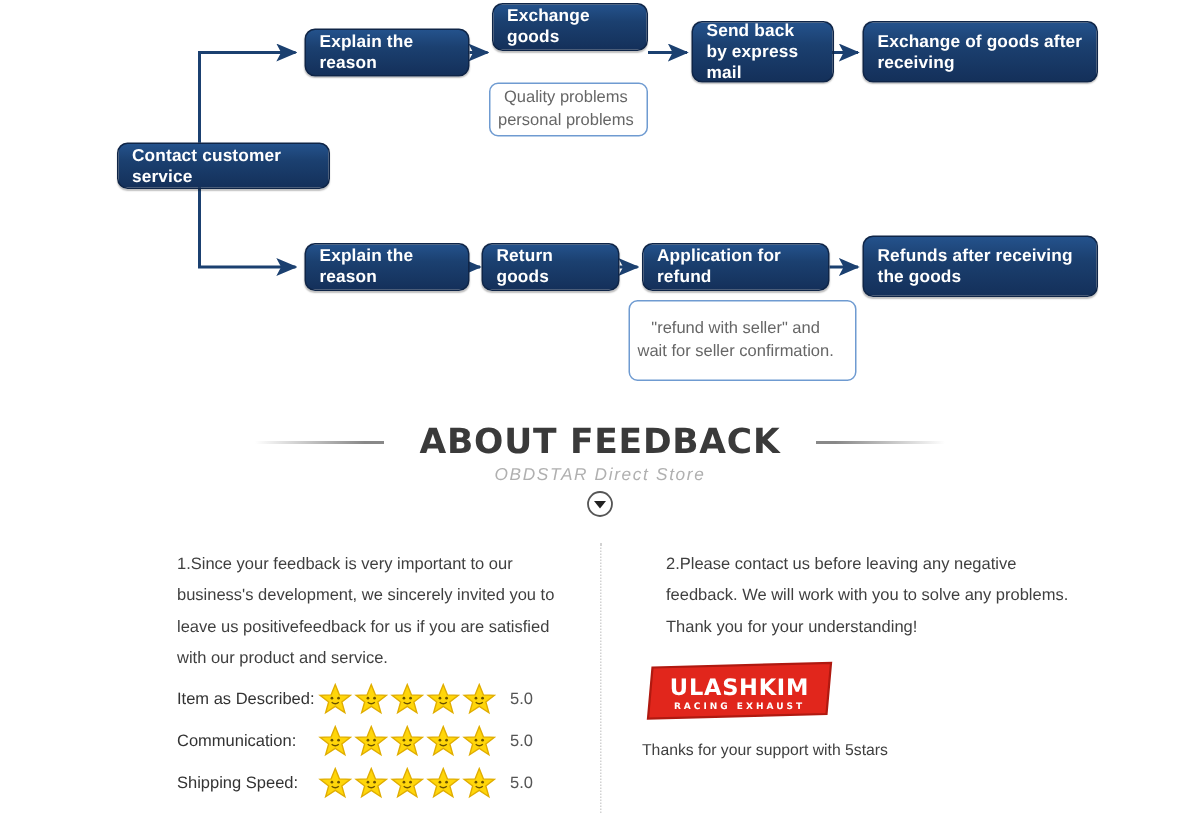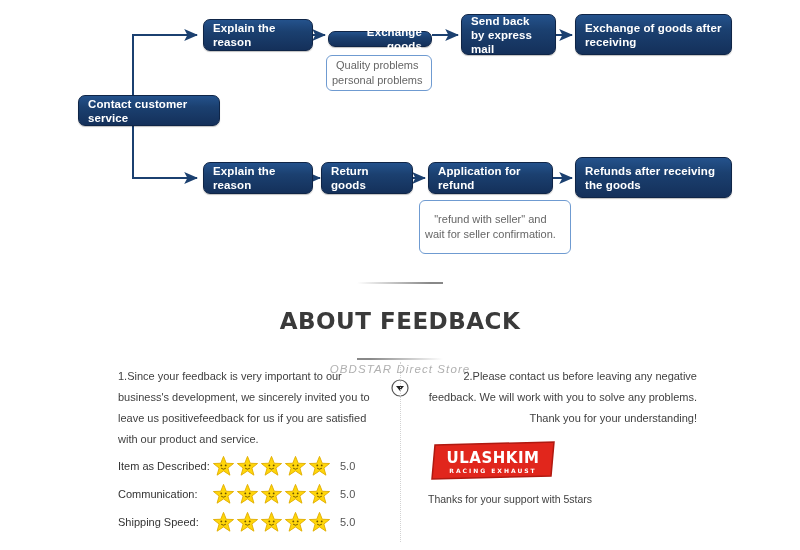--- a/index.html
+++ b/index.html
@@ -41,21 +41,21 @@
     line-height:15px;
     text-align:center;
     box-sizing:border-box;
     display:flex;
     align-items:center;
     justify-content:flex-start;
     padding:2px 5px;
   }
   
   #fb-header{position:absolute;left:0;top:282px;width:800px;text-align:center;}
-  .fb-title-row{display:flex;align-items:center;justify-content:center;gap:24px;flex-direction:column;}
+  .fb-title-row{display:flex;align-items:center;justify-content:center;gap:24px;}
   .fb-rule{height:2px;width:86px;background:linear-gradient(90deg,rgba(120,120,120,0) 0%,#888 85%);}
   .fb-rule.right{background:linear-gradient(270deg,rgba(120,120,120,0) 0%,#888 85%);}
   .fb-title{
     font-family:"DejaVu Sans", sans-serif;
     font-weight:bold;
     font-size:23px;
     letter-spacing:.5px;
     color:#3a3a3a;
   }
   .fb-sub{
@@ -69,21 +69,21 @@
   
   #divider{position:absolute;left:400px;top:362px;width:0;height:180px;
            border-left:1px dotted #d2d2d2;}
   .para{
     position:absolute;
     font-size:11px;
     line-height:21px;
     color:#3f3f3f;
   }
   #left-col{left:118px;top:366px;width:262px;}
-  #right-col{left:427px;top:366px;width:270px;text-align:right;}
+  #right-col{left:444px;top:366px;width:270px;}
   
   #ratings{position:absolute;left:118px;top:452px;width:270px;}
   .rate-row{display:flex;align-items:center;height:28px;}
   .rate-label{width:92px;font-size:11px;color:#333;}
   .stars{display:flex;gap:1px;margin-left:2px;}
   .rate-score{margin-left:9px;font-size:11px;color:#555;}
   
   #logo-wrap{position:absolute;left:428px;top:440px;width:280px;}
   #logo{width:130px;height:42px;}
   #logo-caption{margin-top:7px;font-size:10.5px;color:#3f3f3f;}
@@ -116,21 +116,21 @@
     </g>
   </svg>
 
   <div class="node" style="left:78px;top:95px;width:142px;height:31px;">
     <span>Contact customer service</span>
   </div>
 
   <div class="node" style="left:203px;top:19px;width:110px;height:32px;">
     <span>Explain the reason</span>
   </div>
-  <div class="node" style="left:328px;top:31px;width:104px;height:16px;text-align:right;">
+  <div class="node" style="left:328px;top:2px;width:104px;height:32px;">
     <span>Exchange goods</span>
   </div>
   <div class="node" style="left:461px;top:14px;width:95px;height:41px;">
     <span>Send back by express mail</span>
   </div>
   <div class="node" style="left:575px;top:14px;width:157px;height:41px;">
     <span>Exchange of goods after receiving</span>
   </div>
 
   <div class="callout" style="left:326px;top:55px;width:106px;height:36px;">

